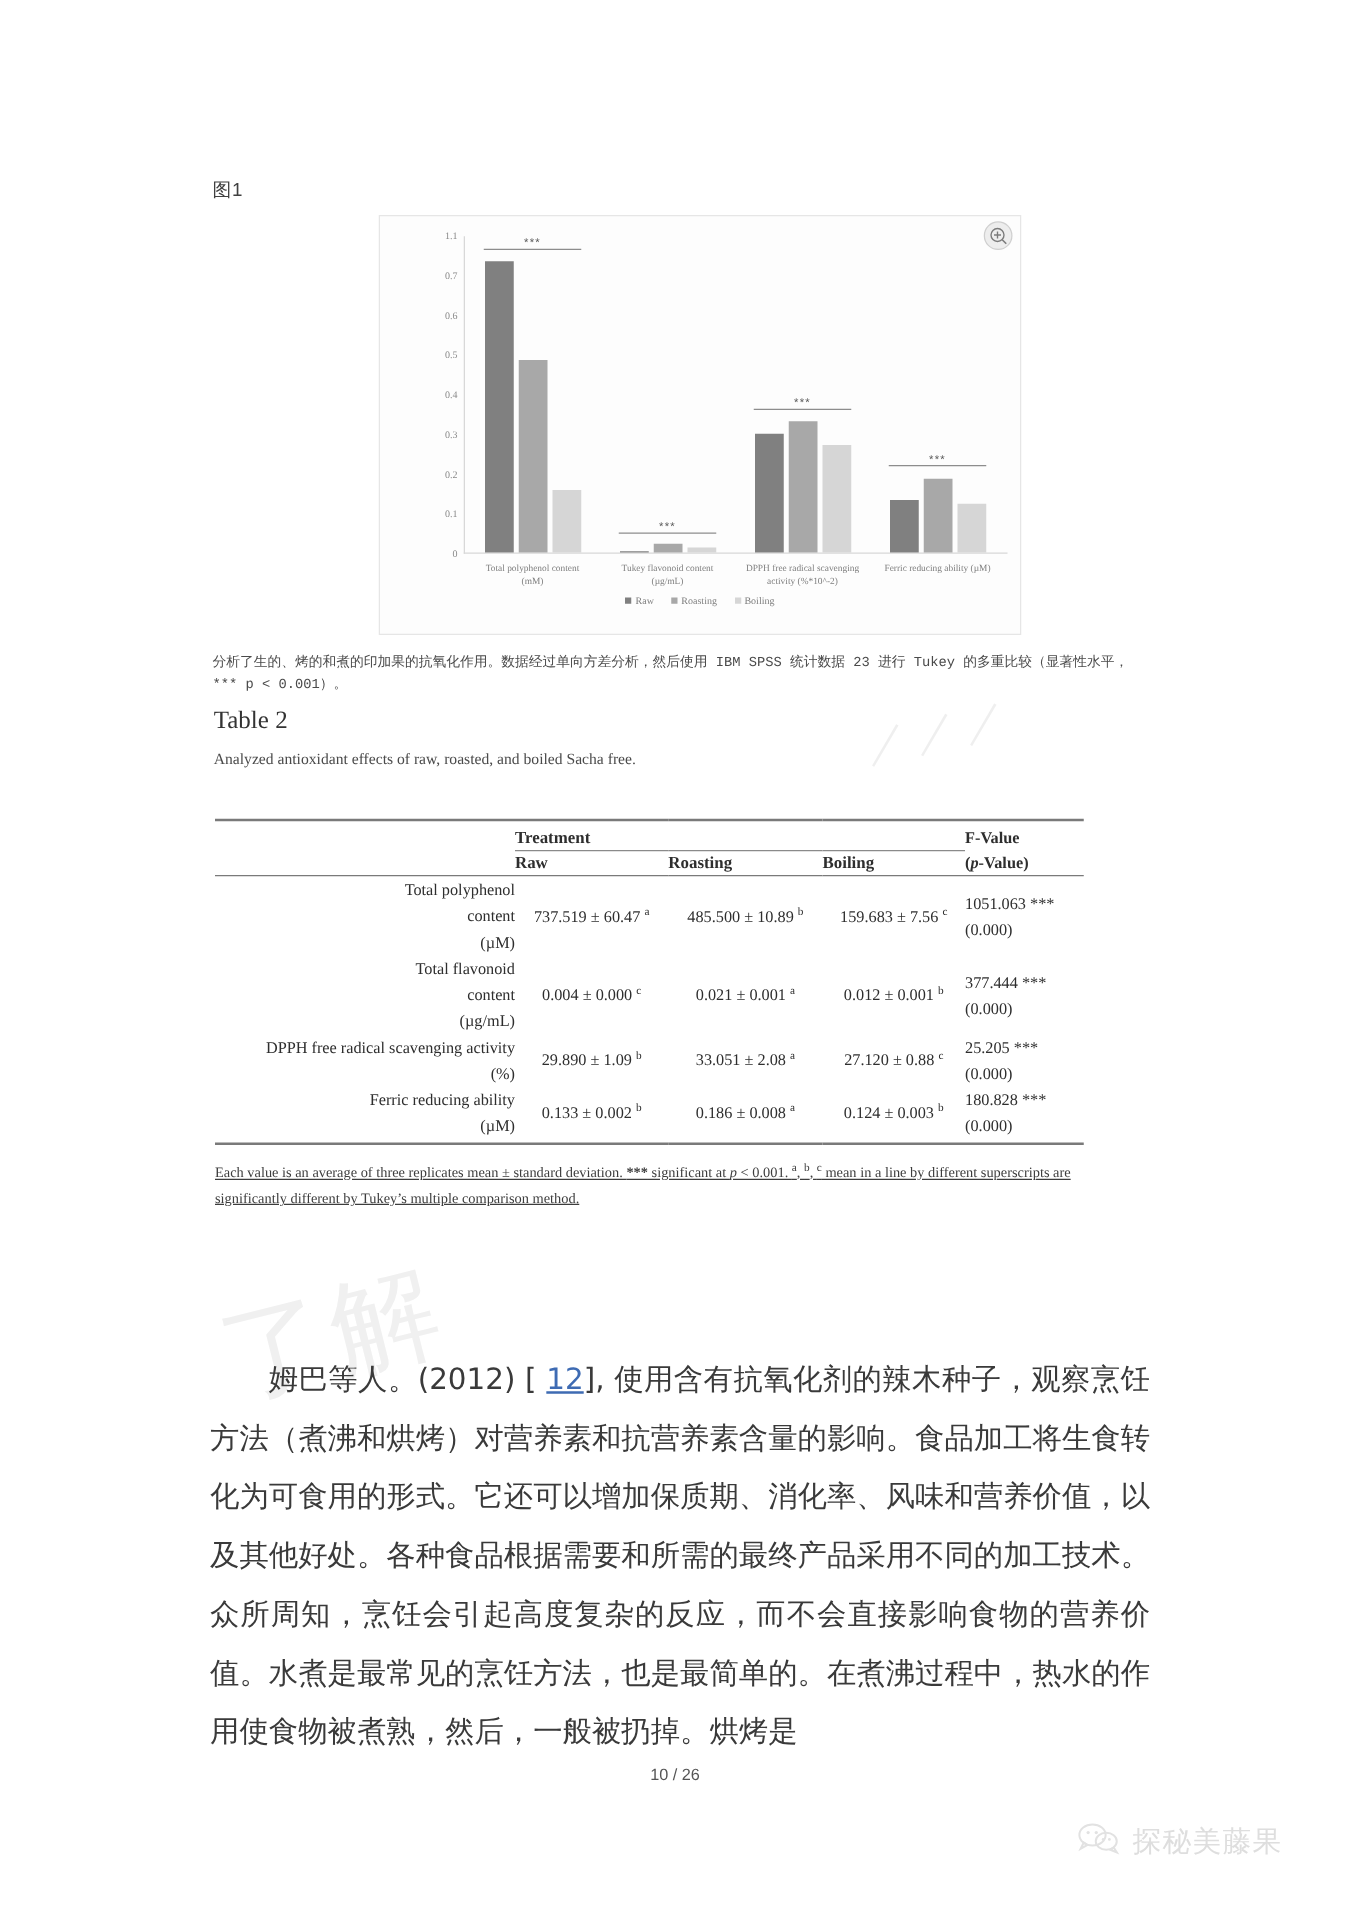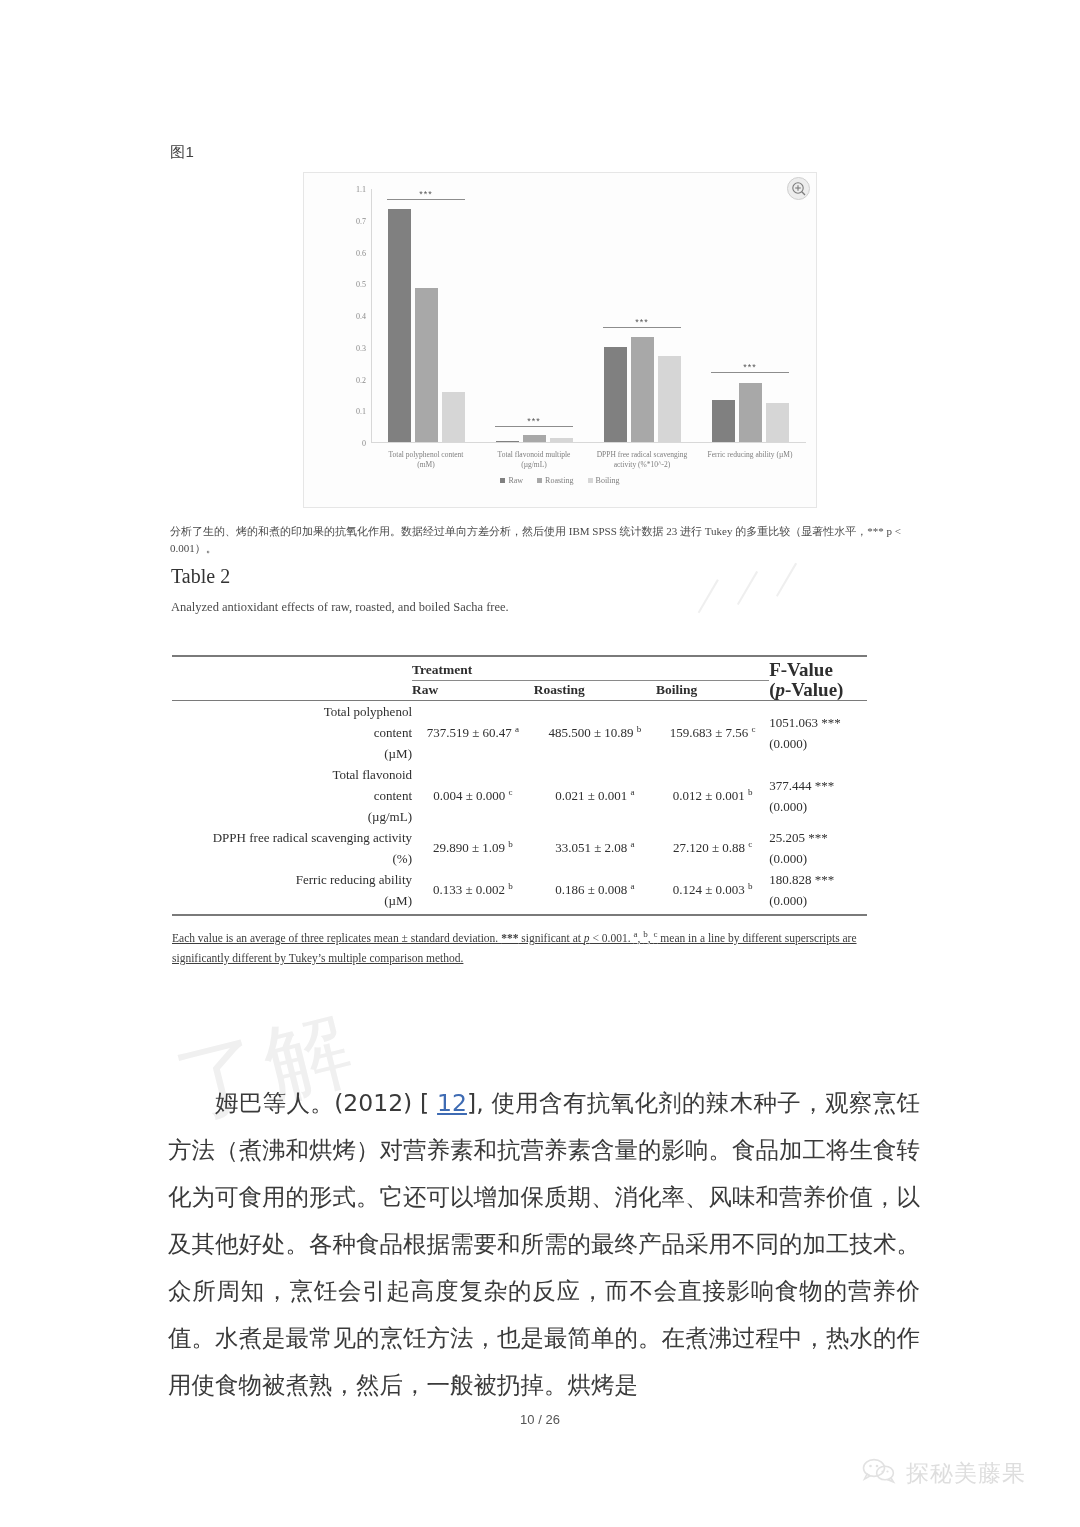--- a/index.html
+++ b/index.html
@@ -172,21 +172,21 @@
 
   
   .fig-caption {
     position: absolute;
     left: 170px;
     top: 523px;
     width: 745px;
     font-size: 11px;
     line-height: 17px;
     color: #4a4a4a;
-    font-family: Liberation Serif, serif;
+    font-family: Liberation Mono, monospace;
   }
 
   
   .table-title {
     position: absolute;
     left: 171px;
     top: 565px;
     font-size: 20px;
     color: #333;
     font-family: "Liberation Serif", serif;
@@ -219,21 +219,21 @@
   .rule-bottom td { border-bottom: 2px solid #7a7a7a; height: 3px; }
 
   .th-treatment {
     font-size: 13.5px;
     font-weight: bold;
     text-align: left;
     padding: 6px 0 3px 4px;
     border-bottom: 1px solid #8a8a8a;
   }
   .th-fvalue {
-    font-size: 19px;
+    font-size: 13px;
     font-weight: bold;
     text-align: left;
     padding-left: 6px;
     line-height: 20px;
   }
   .th-sub {
     font-size: 13.5px;
     font-weight: bold;
     text-align: left;
     padding: 4px 0 5px 4px;
@@ -409,21 +409,21 @@
           </div>
           <div class="bar" style="background: rgb(128, 128, 128); height: 16.625%;"></div>
           <div class="bar" style="background: rgb(168, 168, 168); height: 23.25%;"></div>
           <div class="bar" style="background: rgb(214, 214, 214); height: 15.5%;"></div>
         </div>
       </div>
   </div>
 
   <div class="x-labels" id="x-labels">
       <div class="x-label"><span>Total polyphenol content</span><br><span>(mM)</span></div>
-      <div class="x-label"><span>Total flavonoid multiple</span><br><span>(µg/mL)</span></div>
+      <div class="x-label"><span>Tukey flavonoid content</span><br><span>(µg/mL)</span></div>
       <div class="x-label"><span>DPPH free radical scavenging</span><br><span>activity (%*10^-2)</span></div>
       <div class="x-label"><span>Ferric reducing ability (µM)</span></div>
     </div>
   <div class="legend" id="legend">
       <div class="legend-item">
         <span class="legend-swatch" style="background: rgb(128, 128, 128);"></span>
         <span>Raw</span>
       </div>
       <div class="legend-item">
         <span class="legend-swatch" style="background: rgb(168, 168, 168);"></span>

